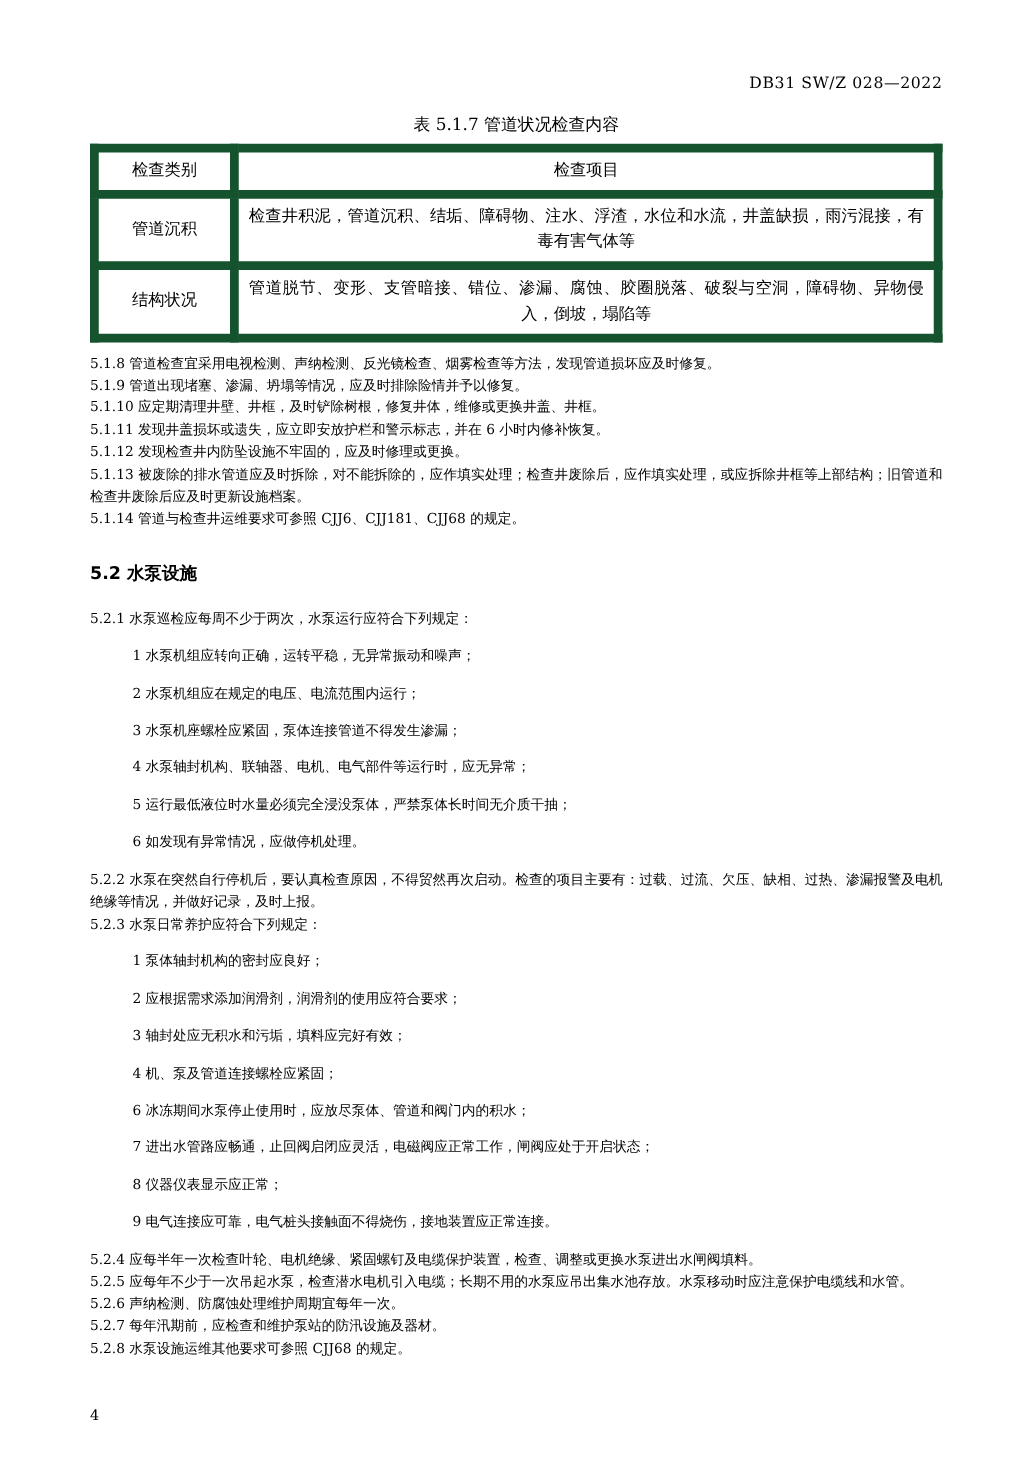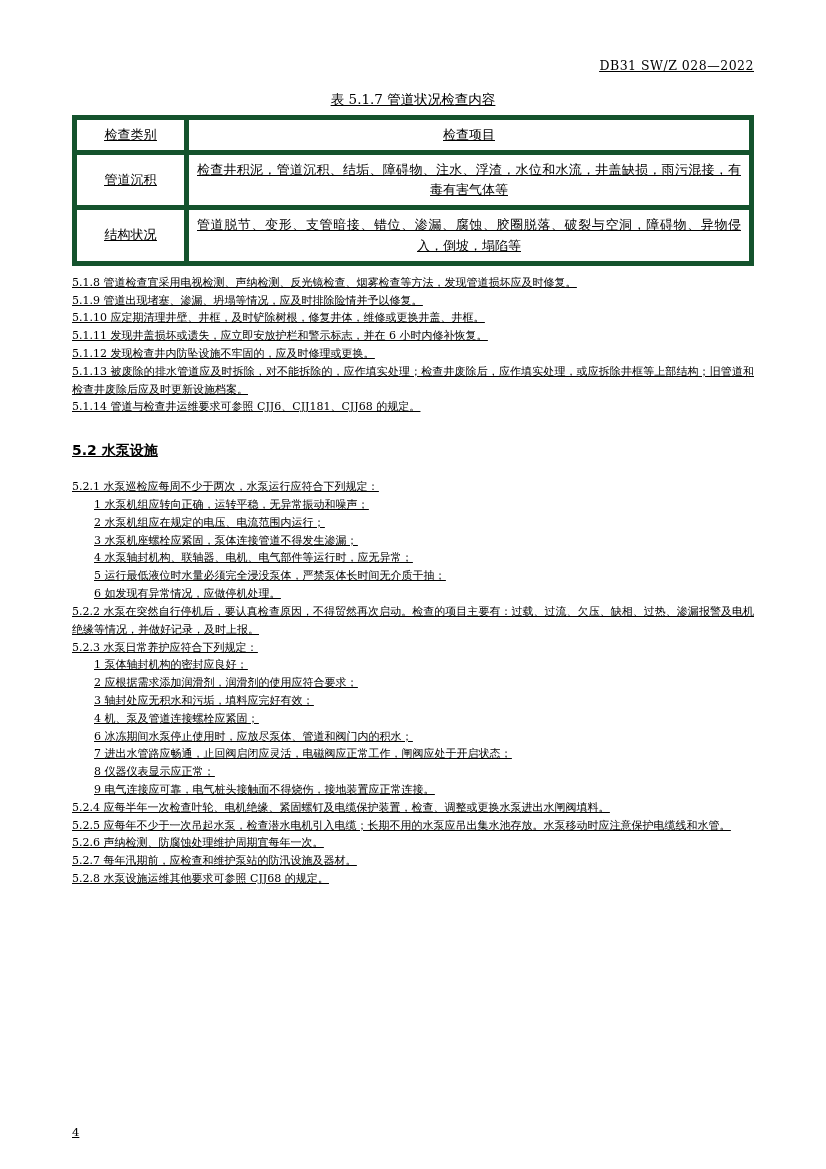--- a/index.html
+++ b/index.html
@@ -1,15 +1,15 @@
 <!DOCTYPE html>
 <html><head>
 <meta charset="utf-8">
 <style>
-  * { box-sizing: border-box; text-decoration: underline; }
+  * { box-sizing: border-box; }
   html, body { margin: 0; padding: 0; }
   body {
     width: 826px;
     height: 1169px;
     background: #ffffff;
     font-family: "DejaVu Sans", "Liberation Sans", sans-serif;
     color: #000000;
     position: relative;
     overflow: hidden;
   }
@@ -34,21 +34,21 @@
   }
   table.status-table {
     border-collapse: collapse;
     width: 100%;
     font-size: 13px;
     font-family: "DejaVu Serif", "Liberation Serif", serif;
     line-height: 1.55;
   }
   table.status-table th,
   table.status-table td {
-    border: 5px solid #14532d;
+    border: 7px solid #14532d;
     padding: 5px 8px;
     vertical-align: middle;
   }
   table.status-table th {
     font-weight: normal;
     text-align: center;
   }
   .col-cat { width: 112px; text-align: center; }
   .cell-item { text-align: justify; text-align-last: center; }
   .body-text {
@@ -63,21 +63,21 @@
     padding-left: 0;
     text-align: justify;
   }
   .sec-heading {
     font-size: 14px;
     font-weight: bold;
     font-family: "DejaVu Sans", "Liberation Sans", sans-serif;
     margin: 26px 0 18px 0;
   }
   .sub {
-    margin: 0;
+    margin: 12px;
     padding-left: 22px;
     text-align: justify;
   }
   .page-num {
     position: absolute;
     left: 72px;
     bottom: 30px;
     font-size: 11.5px;
     font-family: "DejaVu Serif", "Liberation Serif", serif;
   }

